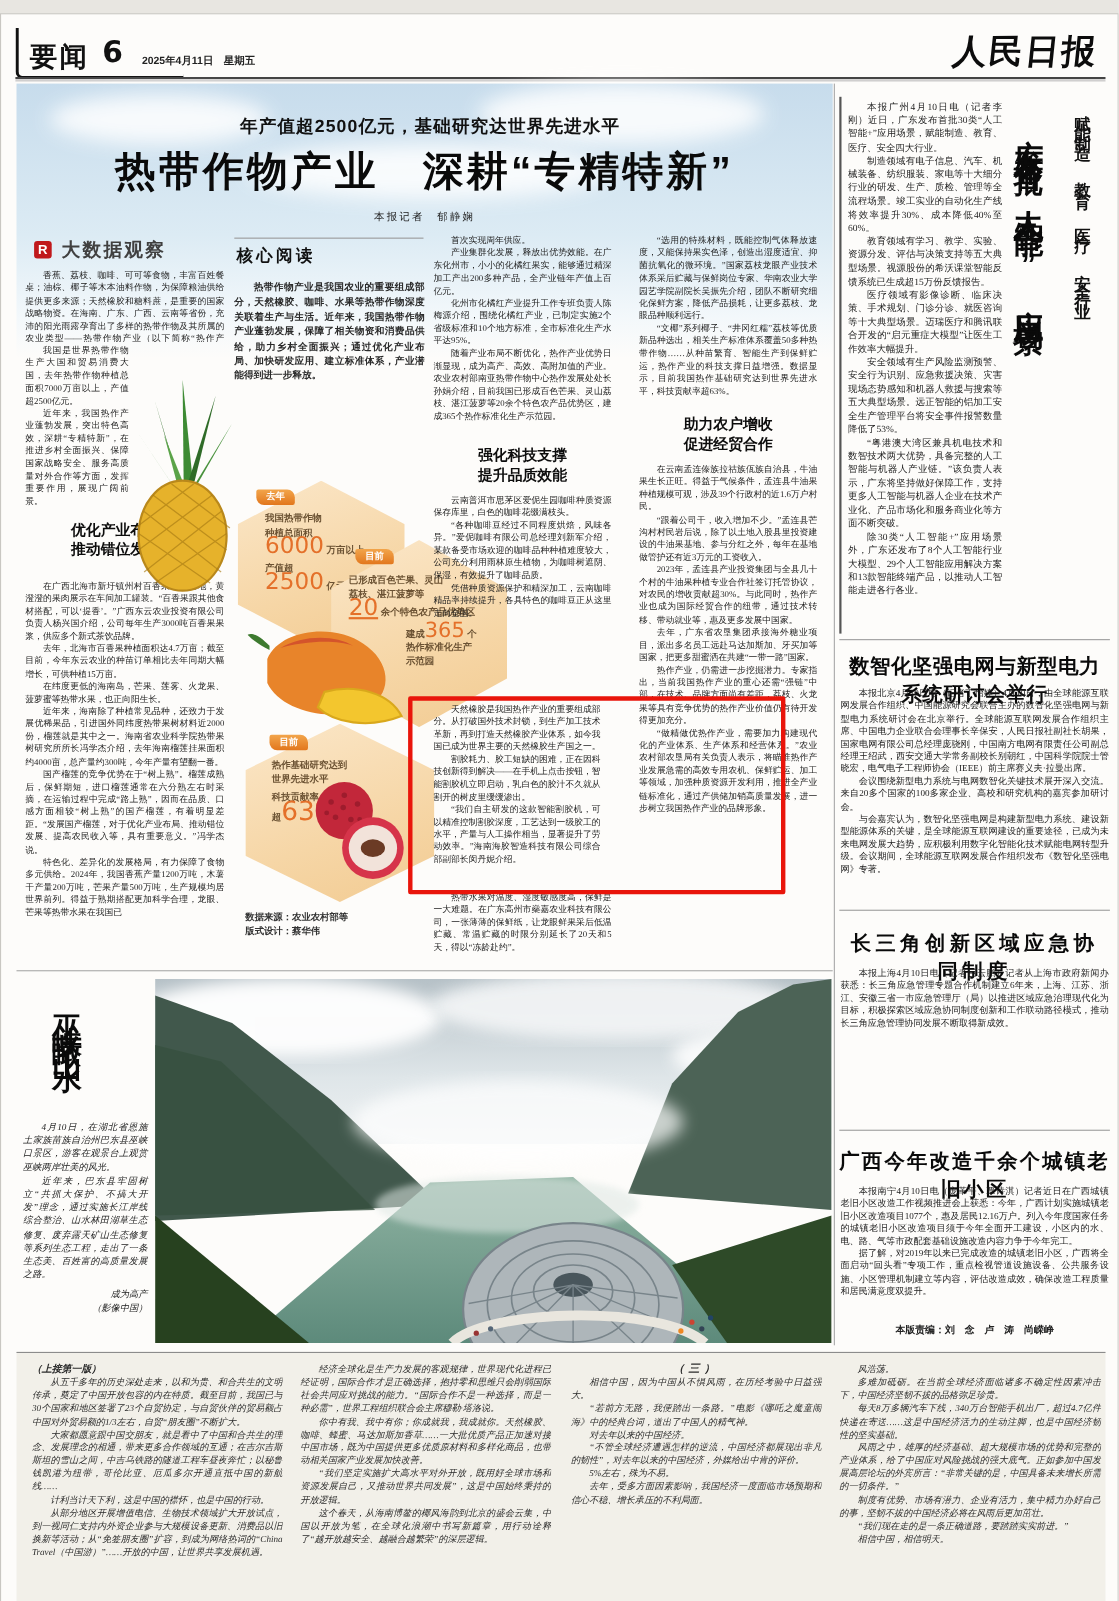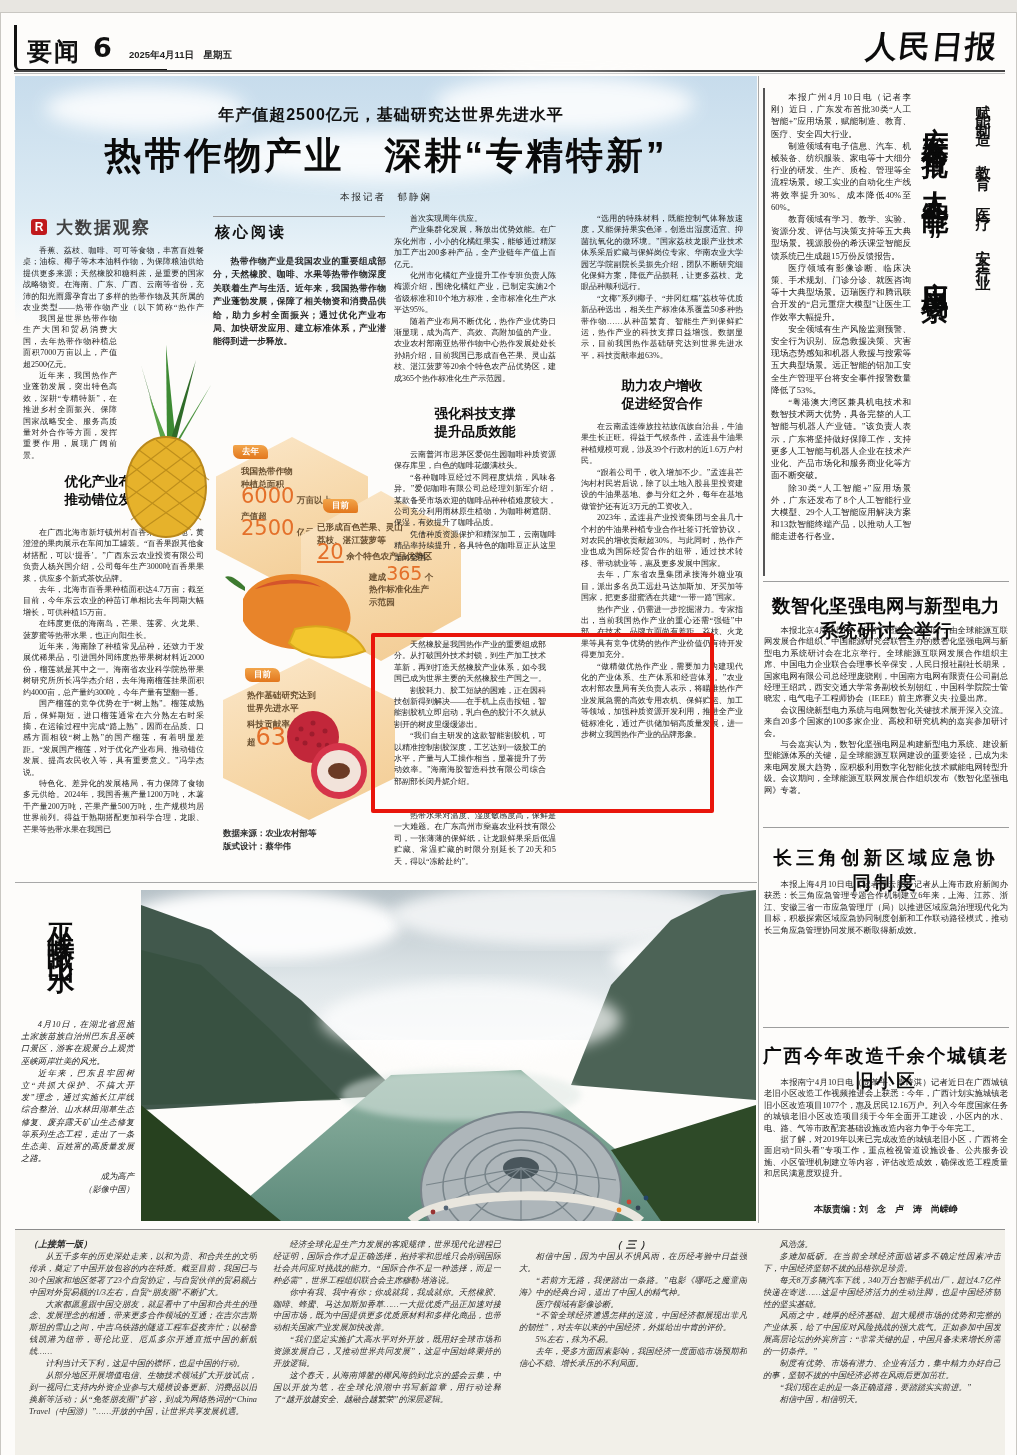--- a/index.html
+++ b/index.html
@@ -340,21 +340,21 @@
       <p>经济全球化是生产力发展的客观规律，世界现代化进程已经证明，国际合作才是正确选择，抱持零和思维只会削弱国际社会共同应对挑战的能力。“国际合作不是一种选择，而是一种必需”，世界工程组织联合会主席穆勒·塔洛说。</p>
       <p>你中有我、我中有你；你成就我，我成就你。天然橡胶、咖啡、蜂蜜、马达加斯加香草……一大批优质产品正加速对接中国市场，既为中国提供更多优质原材料和多样化商品，也带动相关国家产业发展加快改善。</p>
       <p>“我们坚定实施扩大高水平对外开放，既用好全球市场和资源发展自己，又推动世界共同发展”，这是中国始终秉持的开放逻辑。</p>
       <p>这个春天，从海南博鳌的椰风海韵到北京的盛会云集，中国以开放为笔，在全球化浪潮中书写新篇章，用行动诠释了“越开放越安全、越融合越繁荣”的深层逻辑。</p>
     </div>
   <div class="abs cont" style="left:518px;top:1226px;width:228px;height:212px;">
     <div class="cont-head3">（三）</div>
     <div>
         <p>相信中国，因为中国从不惧风雨，在历经考验中日益强大。</p>
         <p>“若前方无路，我便踏出一条路。”电影《哪吒之魔童闹海》中的经典台词，道出了中国人的精气神。</p>
-        <p>医疗领域有影像诊断。</p>
+        <p>对去年以来的中国经济。</p>
         <p>“不管全球经济遭遇怎样的逆流，中国经济都展现出非凡的韧性”，对去年以来的中国经济，外媒给出中肯的评价。</p>
         <p>5%左右，殊为不易。</p>
         <p>去年，受多方面因素影响，我国经济一度面临市场预期和信心不稳、增长承压的不利局面。</p>
       </div>
   </div>
   <div class="abs cont" style="left:762px;top:1226px;width:238px;height:212px;">
       <p>风浩荡。</p>
       <p>多难加砥砺。在当前全球经济面临诸多不确定性因素冲击下，中国经济坚韧不拔的品格弥足珍贵。</p>
       <p>每天8万多辆汽车下线，340万台智能手机出厂，超过4.7亿件快递在寄送……这是中国经济活力的生动注脚，也是中国经济韧性的坚实基础。</p>
       <p>风雨之中，雄厚的经济基础、超大规模市场的优势和完整的产业体系，给了中国应对风险挑战的强大底气。正如参加中国发展高层论坛的外宾所言：“非常关键的是，中国具备未来增长所需的一切条件。”</p>

